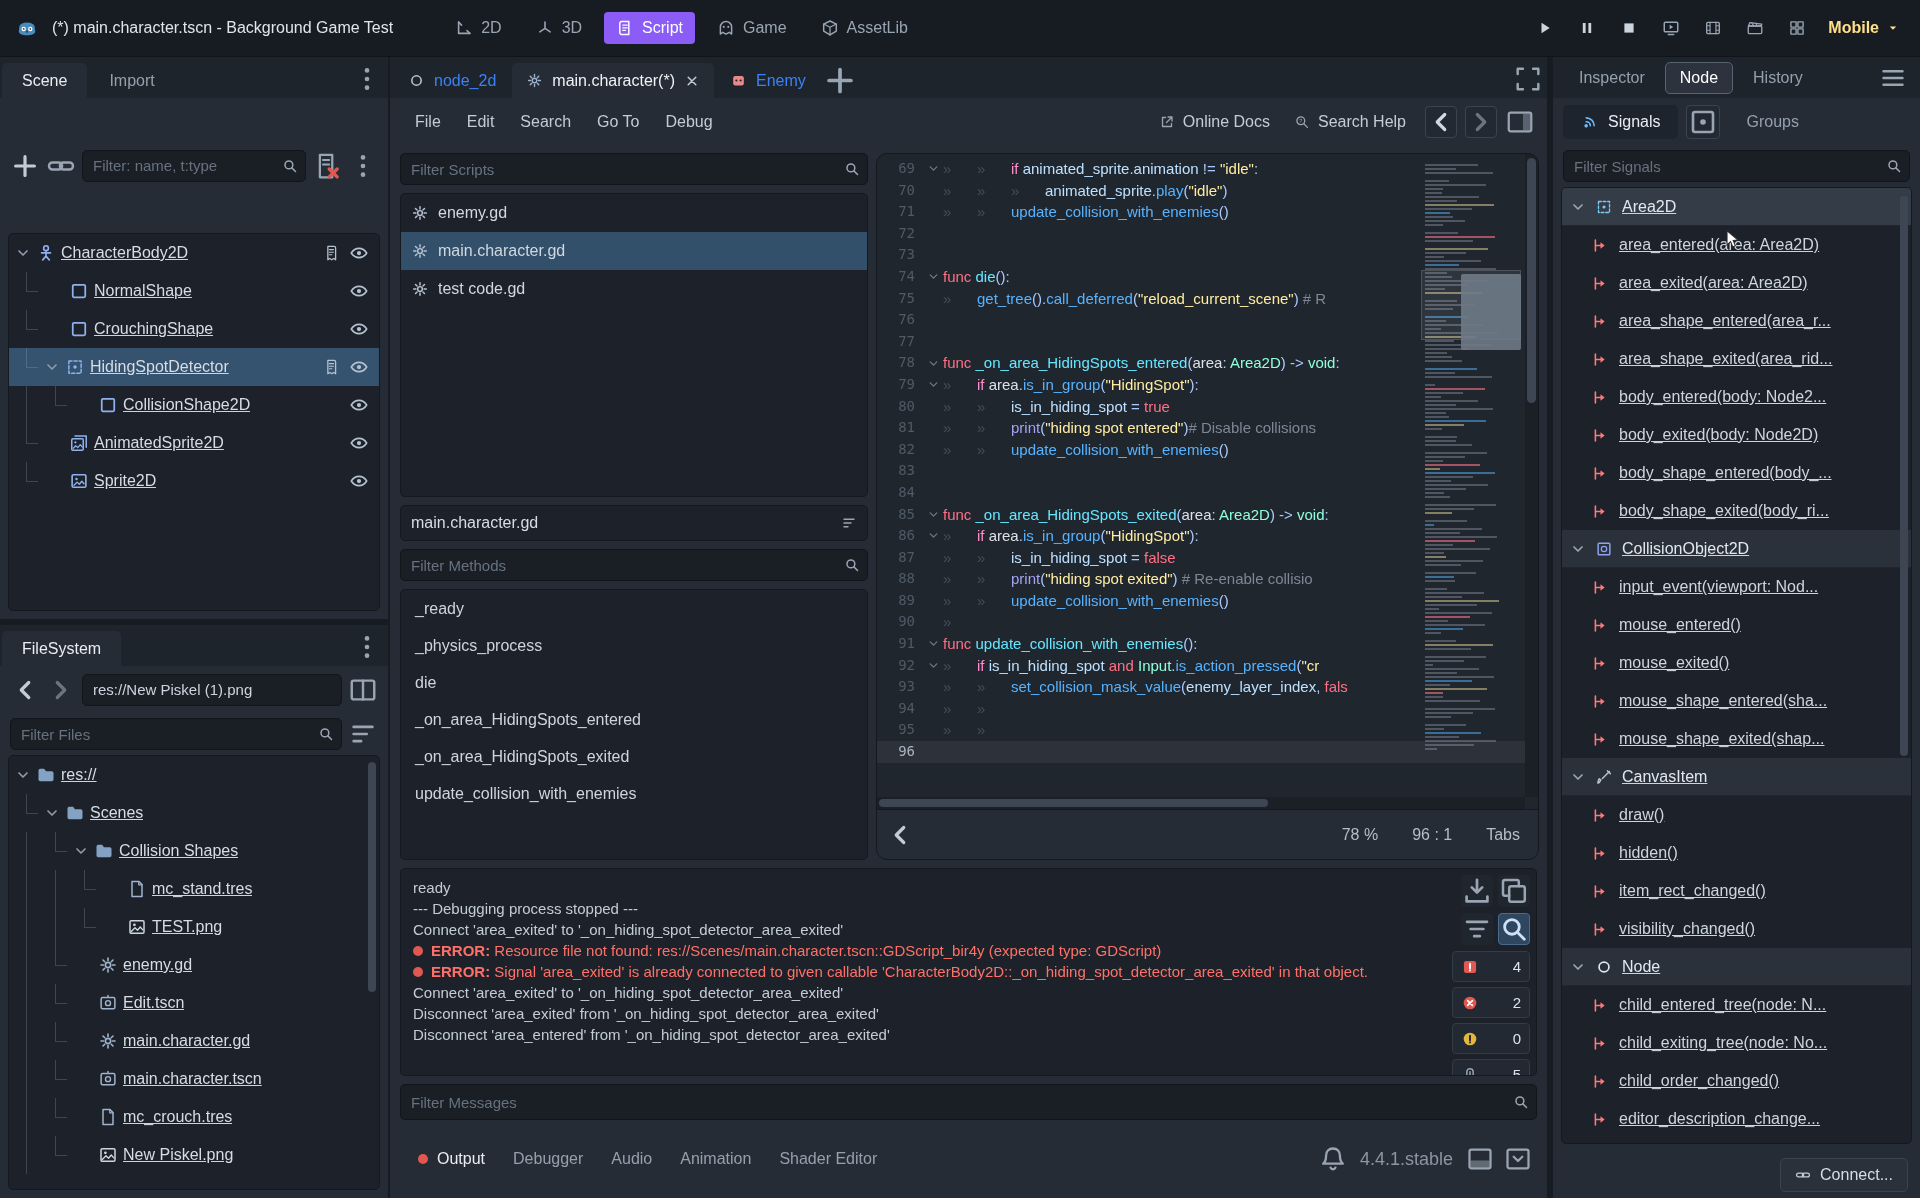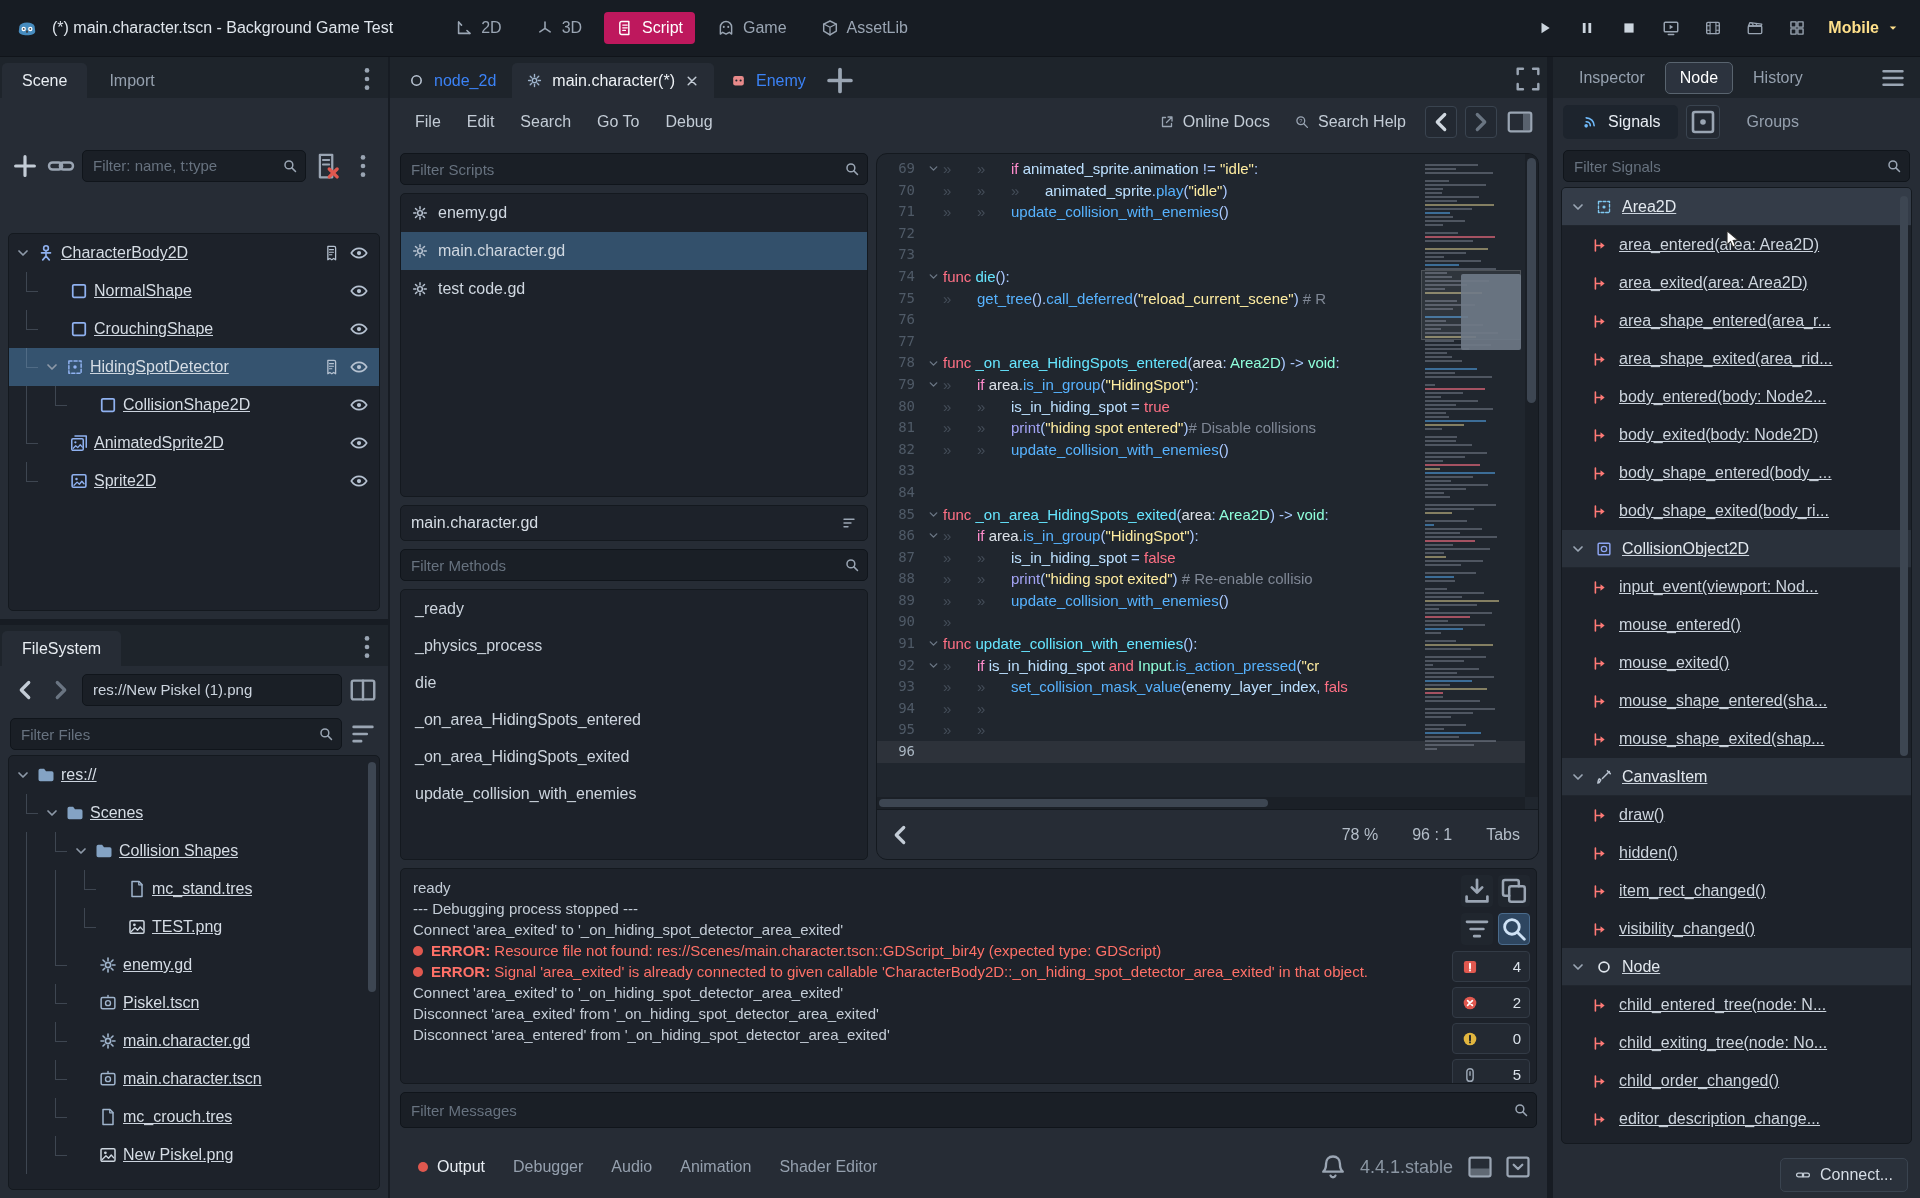--- a/index.html
+++ b/index.html
@@ -8,21 +8,21 @@
 .icon{display:inline-flex;width:18px;height:18px;flex:none;align-items:center;justify-content:center;}
 .icon svg{width:100%;height:100%;display:block;}
 .i14{width:14px;height:14px}.i16{width:16px;height:16px}.i18{width:18px;height:18px}.i20{width:20px;height:20px}.i22{width:22px;height:22px}
 .sp{flex:1;}
 .tbtn{display:inline-flex;align-items:center;justify-content:center;width:30px;height:30px;border-radius:4px;flex:none;}
 
 .titlebar{position:absolute;top:0;left:0;right:0;height:57px;background:#171c23;display:flex;align-items:center;padding:0 16px;gap:10px;border-bottom:1px solid #10141a;}
 .tb-title{color:#dfe5ec;font-size:16px;margin-left:4px;white-space:nowrap;}
 .tb-ws{display:flex;gap:10px;margin-left:40px;}
 .ws{display:flex;align-items:center;gap:8px;padding:7px 12px;border-radius:4px;color:#9aa5b3;}
-.ws.act{color:#ffffff;background:#be185d;}
+.ws.act{color:#ffffff;background:#8b5cf6;}
 .tb-run{display:flex;align-items:center;gap:8px;}
 .runbtn{width:34px;height:34px;display:flex;align-items:center;justify-content:center;border-radius:4px;}
 .renderer{display:flex;align-items:center;gap:7px;color:#ffe08a;font-weight:bold;padding:0 4px;white-space:nowrap;}
 
 .left-col{position:absolute;top:57px;left:0;width:388px;bottom:0;display:flex;flex-direction:column;background:#262c35;}
 .center-col{position:absolute;top:57px;left:390px;width:1157px;bottom:0;display:flex;flex-direction:column;background:#262c35;}
 .right-col{position:absolute;top:57px;left:1553px;right:0;bottom:0;display:flex;flex-direction:column;background:#262c35;}
 
 .dtabs{height:41px;background:#1e242b;display:flex;align-items:flex-end;padding:0 2px;}
 .dtab{height:35px;display:flex;align-items:center;padding:0 20px;color:#95a0ae;font-size:16px;border-radius:5px 5px 0 0;margin-right:2px;white-space:nowrap;}
@@ -81,21 +81,21 @@
 .minimap{position:absolute;top:6px;right:17px;width:100px;height:620px;overflow:hidden;z-index:2;}
 .mm-view{position:absolute;left:0;right:0;top:110px;height:70px;background:rgba(255,255,255,.07);border:1px solid rgba(255,255,255,.15);}
 .mm-grab{position:absolute;right:0;top:114px;width:60px;height:76px;background:#6f7a87;border-radius:2px;opacity:.9;}
 .vsb{position:absolute;top:0;right:0;width:13px;bottom:62px;background:#1b2027;}
 .vsb .thumb{position:absolute;top:4px;left:2px;right:2px;height:245px;background:#3d4652;border-radius:6px;}
 .hsb{position:absolute;left:0;right:13px;bottom:50px;height:12px;background:#1b2027;}
 .hsb .thumb{position:absolute;left:2px;width:60%;top:2px;bottom:2px;background:#3d4652;border-radius:6px;}
 .code-status{position:absolute;left:0;right:0;bottom:0;height:50px;background:#262c35;border-top:1px solid #14191f;display:flex;align-items:center;padding:0 18px 0 8px;gap:34px;}
 .st-item{color:#b4bec9;font-size:16px;white-space:nowrap;}
 
-.output{height:338px;display:flex;flex-direction:column;padding:8px 10px 8px;flex:none;}
+.output{height:338px;display:flex;flex-direction:column;padding:8px 10px 16px;flex:none;}
 .console{flex:1;position:relative;background:#1d222a;border:1px solid #14191f;border-radius:5px;padding:8px 96px 6px 12px;overflow:hidden;font-family:"DejaVu Sans Mono",monospace;font-size:15px;line-height:21px;color:#c3ccd6;min-height:0;}
 .oline{white-space:pre-wrap;word-break:break-word;}
 .oline.err{color:#ff7168;}
 .odot{display:inline-block;width:10px;height:10px;border-radius:50%;background:#e0584f;margin-right:8px;}
 .con-ctrl{position:absolute;top:6px;right:6px;width:78px;display:flex;flex-direction:column;gap:6px;z-index:3;}
 .cc-row{display:flex;gap:5px;justify-content:flex-end;}
 .cc-row .tbtn{width:32px;height:32px;background:#20262e;}
 .ccsel{background:#2e4660 !important;border:1px solid #4a6b8c;}
 .badge{display:flex;align-items:center;background:#232932;border:1px solid #333b46;border-radius:4px;height:31px;padding:0 8px;justify-content:space-between;gap:6px;}
 .bcount{color:#dbe2ea;font-size:15px;font-family:"Liberation Sans",sans-serif;}
@@ -606,21 +606,21 @@
               <span class="guide"></span>
               <span class="guide lastg"></span>
               <span class="chev-sp"></span>
               <span class="icon" style="height: 20px; width: 20px;">
                 <svg viewBox="0 0 16 16" width="100%" height="100%" xmlns="http://www.w3.org/2000/svg">
                   <rect x="2.5" y="3.6" width="11" height="9" rx="1.2" fill="none" stroke="#9fb4cc" stroke-width="1.2" stroke-linecap="round" stroke-linejoin="round"></rect>
                   <circle cx="8" cy="8.1" r="2" fill="none" stroke="#9fb4cc" stroke-width="1.1" stroke-linecap="round" stroke-linejoin="round"></circle>
                   <path d="M8 2v1.4" fill="none" stroke="#9fb4cc" stroke-width="1.1" stroke-linecap="round" stroke-linejoin="round"></path>
                 </svg>
               </span>
-              <span class="lab">Piskel.tscn</span>
+              <span class="lab">Edit.tscn</span>
             </div>
             <div class="trow">
               <span class="guide"></span>
               <span class="guide lastg"></span>
               <span class="chev-sp"></span>
               <span class="icon" style="height: 20px; width: 20px;">
                 <svg viewBox="0 0 16 16" width="100%" height="100%" xmlns="http://www.w3.org/2000/svg">
                   <circle cx="8" cy="8" r="2.1" fill="none" stroke="#9fb4cc" stroke-width="1.3" stroke-linecap="round" stroke-linejoin="round"></circle>
                   <path d="M8 2.4v2M8 11.6v2M2.4 8h2M11.6 8h2M4 4l1.4 1.4M10.6 10.6L12 12M12 4l-1.4 1.4M5.4 10.6L4 12" fill="none" stroke="#9fb4cc" stroke-width="1.3" stroke-linecap="round" stroke-linejoin="round"></path>
                 </svg>

